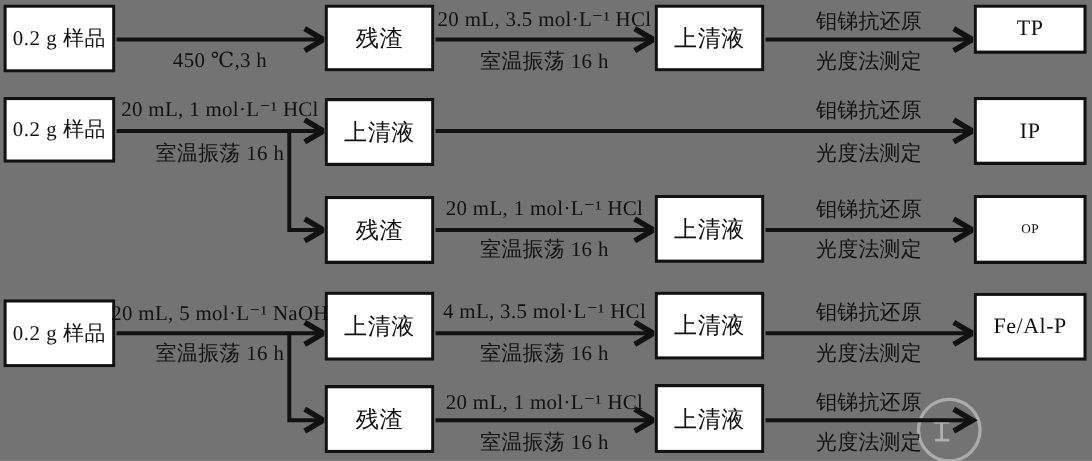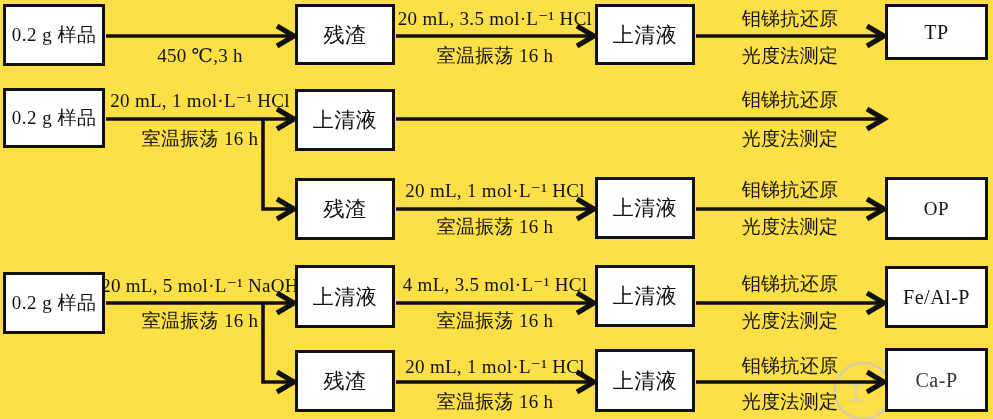--- a/index.html
+++ b/index.html
@@ -1,17 +1,17 @@
 <!DOCTYPE html>
 <html><head>
 <meta charset="utf-8">
 <style>
   html,body{margin:0;padding:0;background:#ffffff;}
   #stage{
-    position:relative;width:993px;height:419px;background:#fde047;overflow:hidden;
+    position:relative;width:993px;height:419px;background:#737373;overflow:hidden;
     font-family:"Liberation Serif","DejaVu Serif",serif;color:#111;
   }
   .node{
     position:absolute;border:3px solid #111;background:#fff;
     display:flex;align-items:center;justify-content:center;
     font-size:21px;letter-spacing:0.5px;box-sizing:border-box;
   }
   .albl{
     position:absolute;transform:translate(-50%,-50%);white-space:nowrap;
     font-size:19px;letter-spacing:0.3px;
@@ -93,59 +93,59 @@
       <g>
         <path d="M696 382 H881" stroke-width="3.6"></path>
           <path d="M867 372 L884 382 L867 392" stroke-width="5"></path>
       </g>
     </g>
   </svg>
 
   <div class="node" style="left:3px;top:4px;width:102px;height:62px;font-size:19px">0.2 g 样品</div>
   <div class="node" style="left:295px;top:4px;width:100px;height:61px">残渣</div>
   <div class="node" style="left:595px;top:4px;width:100px;height:61px">上清液</div>
-  <div class="node" style="left:885px;top:4px;width:103px;height:56px;font-size:20px">TP</div>
+  <div class="node" style="left:885px;top:4px;width:103px;height:45px;font-size:20px">TP</div>
 
   <div class="albl" style="left:200px;top:55px">450 ℃,3 h</div>
   <div class="albl" style="left:495px;top:18px">20 mL, 3.5 mol·L⁻¹ HCl</div>
   <div class="albl" style="left:495px;top:56px">室温振荡 16 h</div>
   <div class="albl" style="left:790px;top:19px">钼锑抗还原</div>
   <div class="albl" style="left:790px;top:56px">光度法测定</div>
 
   <div class="node" style="left:3px;top:88px;width:102px;height:60px;font-size:19px">0.2 g 样品</div>
   <div class="node" style="left:295px;top:89px;width:100px;height:62px">上清液</div>
+  <div class="node" style="left:885px;top:88px;width:103px;height:62px;font-size:20px">IP</div>
 
   <div class="albl" style="left:200px;top:100px">20 mL, 1 mol·L⁻¹ HCl</div>
   <div class="albl" style="left:200px;top:139px">室温振荡 16 h</div>
   <div class="albl" style="left:790px;top:100px">钼锑抗还原</div>
   <div class="albl" style="left:790px;top:139px">光度法测定</div>
 
   <div class="node" style="left:295px;top:178px;width:100px;height:62px">残渣</div>
   <div class="node" style="left:595px;top:177px;width:100px;height:62px">上清液</div>
-  <div class="node" style="left:885px;top:177px;width:103px;height:63px;font-size:19px">OP</div>
+  <div class="node" style="left:885px;top:177px;width:103px;height:63px;font-size:12px">OP</div>
 
   <div class="albl" style="left:495px;top:190px">20 mL, 1 mol·L⁻¹ HCl</div>
   <div class="albl" style="left:495px;top:227px">室温振荡 16 h</div>
   <div class="albl" style="left:790px;top:190px">钼锑抗还原</div>
   <div class="albl" style="left:790px;top:227px">光度法测定</div>
 
   <div class="node" style="left:3px;top:272px;width:102px;height:62px;font-size:19px">0.2 g 样品</div>
   <div class="node" style="left:295px;top:265px;width:100px;height:63px">上清液</div>
   <div class="node" style="left:595px;top:265px;width:100px;height:62px">上清液</div>
   <div class="node" style="left:885px;top:266px;width:103px;height:62px;font-size:20px">Fe/Al-P</div>
 
   <div class="albl" style="left:200px;top:285px">20 mL, 5 mol·L⁻¹ NaOH</div>
   <div class="albl" style="left:200px;top:321px">室温振荡 16 h</div>
   <div class="albl" style="left:495px;top:284px">4 mL, 3.5 mol·L⁻¹ HCl</div>
   <div class="albl" style="left:495px;top:321px">室温振荡 16 h</div>
   <div class="albl" style="left:790px;top:284px">钼锑抗还原</div>
   <div class="albl" style="left:790px;top:321px">光度法测定</div>
 
   <div class="node" style="left:295px;top:350px;width:100px;height:62px">残渣</div>
   <div class="node" style="left:595px;top:349px;width:100px;height:63px">上清液</div>
-  <div class="node" style="left:885px;top:348px;width:103px;height:64px;font-size:20px;color:#333">Ca-P</div>
 
   <div class="albl" style="left:495px;top:366px">20 mL, 1 mol·L⁻¹ HCl</div>
   <div class="albl" style="left:495px;top:402px">室温振荡 16 h</div>
   <div class="albl" style="left:790px;top:366px">钼锑抗还原</div>
   <div class="albl" style="left:790px;top:402px">光度法测定</div>
 
 </div>
 
 </body></html>

